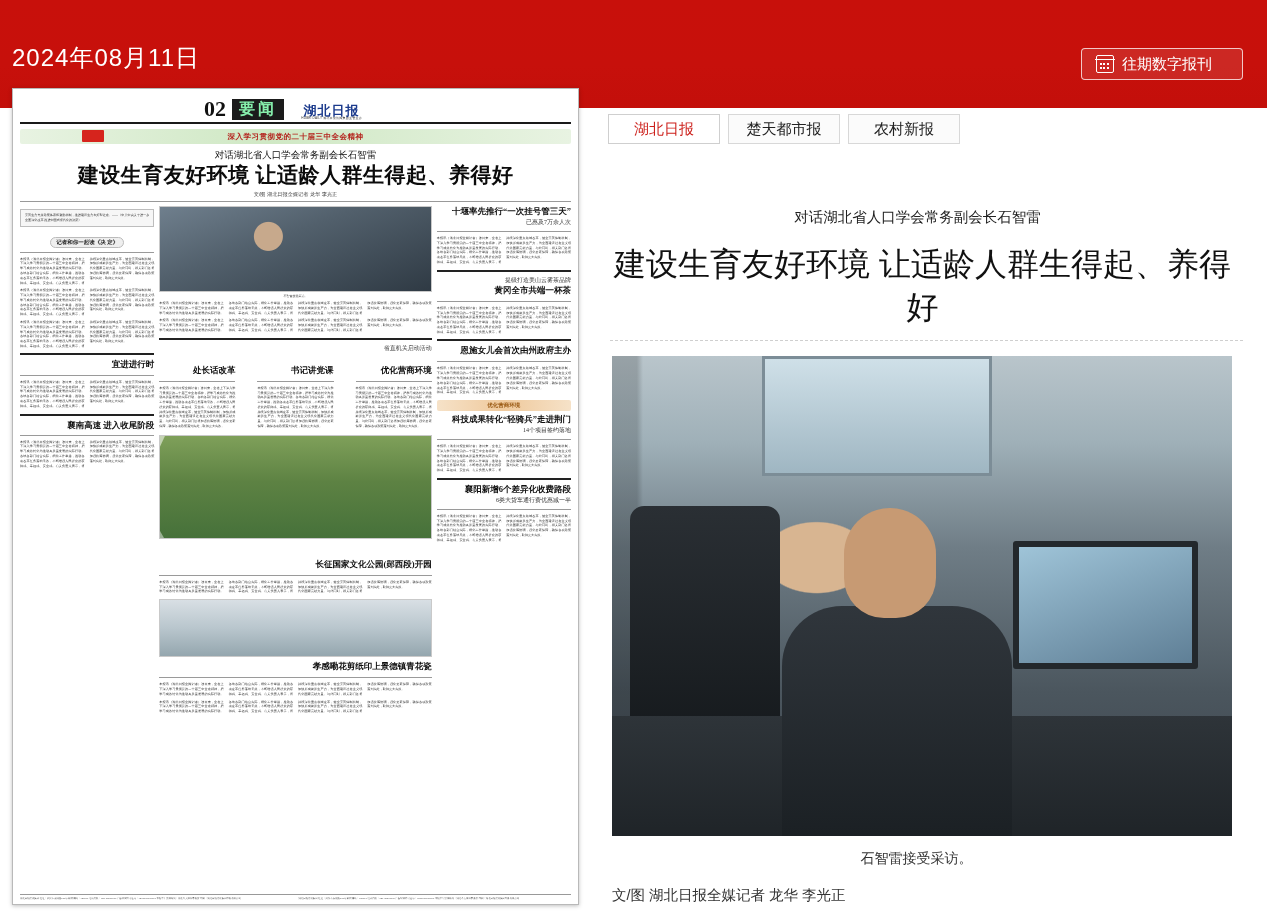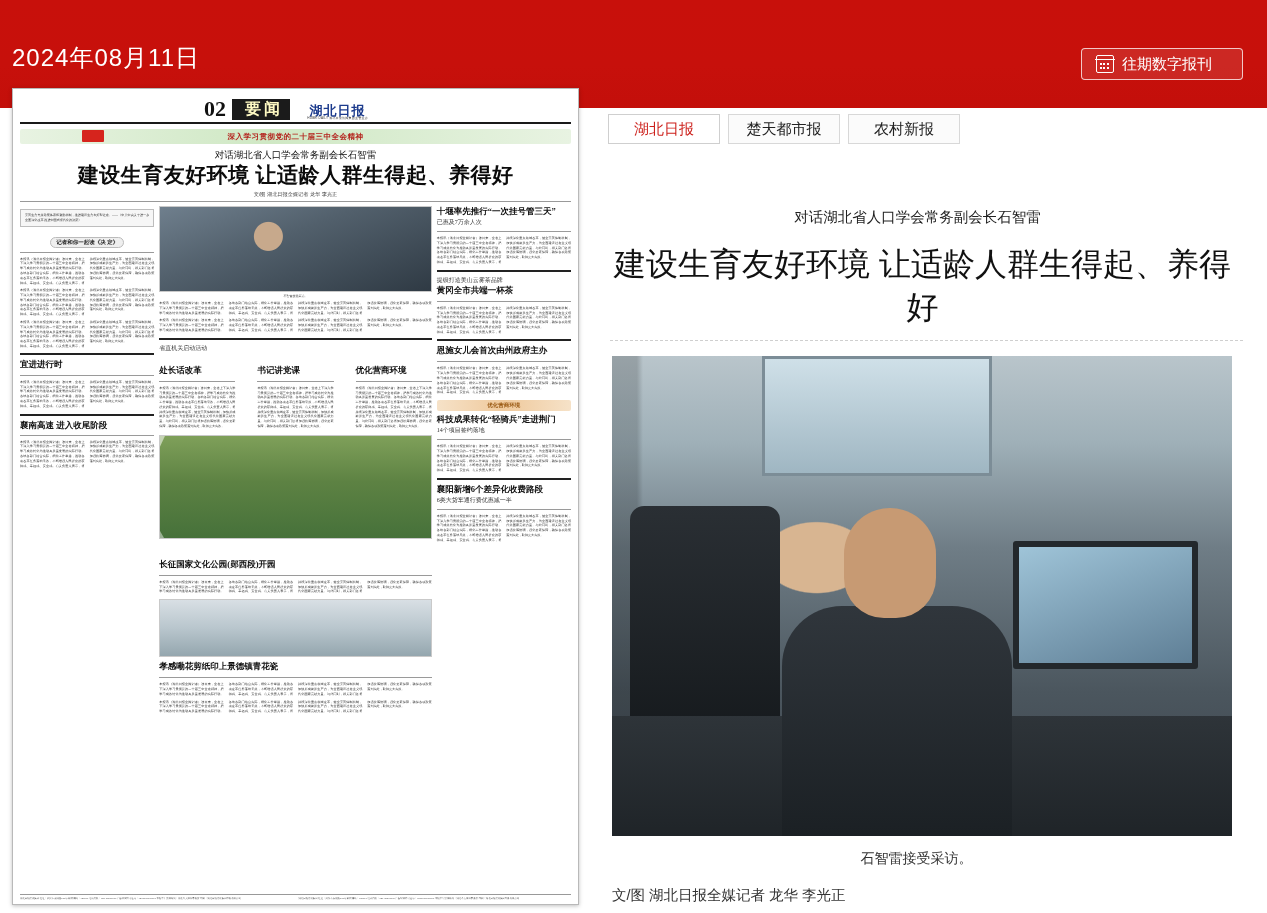--- a/index.html
+++ b/index.html
@@ -72,22 +72,22 @@
     border-bottom: 2px solid #1a1a1a;
     display: flex; align-items: flex-end; gap: 6px;
     padding-bottom: 2px;
   }
   .page-no {
     font-family: "Liberation Serif", serif;
     font-size: 22px; font-weight: bold; color: #111; line-height: 1;
     margin-left: 184px;
   }
   .page-section {
-    background: #1b1b1b; color: #fef9c3; font-size: 16px; font-weight: bold;
-    padding: 1px 7px 2px 13px; letter-spacing: 3px; line-height: 1.1;
+    background: #1b1b1b; color: #86efac; font-size: 16px; font-weight: bold;
+    padding: 1px 7px 2px 7px; letter-spacing: 3px; line-height: 1.1;
   }
   .masthead-logo {
     margin-left: 8px; text-align: center; line-height: 1;
   }
   .masthead-logo .ml-main {
     font-family: "Liberation Serif", serif; font-size: 13px; font-weight: bold;
     color: #1b3a8c; letter-spacing: 1px;
   }
   .masthead-logo .ml-sub {
     font-size: 3.4px; color: #333; letter-spacing: .2px; display: block;
@@ -133,21 +133,21 @@
   .colspan2 { width: 357px; }
 
   .txt {
     font-size: 3.1px; line-height: 1.55; color: #2b2b2b; text-align: justify;
     word-break: break-all; font-family: "Liberation Serif", serif;
   }
   .txt.c2 { column-count: 2; column-gap: 5px; }
   .txt.c4 { column-count: 4; column-gap: 5px; }
 
   .sub-title {
-    text-align: left; font-family: "Liberation Serif", serif;
+    text-align: right; font-family: "Liberation Serif", serif;
     font-weight: bold; color: #0e0e0e;
   }
   .st-md { font-size: 8.5px; }
   .st-sm { font-size: 6px; color: #333; font-weight: normal; }
 
   .rule { border-top: 1px solid #9a9a9a; margin: 4px 0; }
   .rule-thick { border-top: 2px solid #222; margin: 4px 0; }
 
   .photo {
     width: 100%; border: 1px solid #c9c9c9; display: block;

